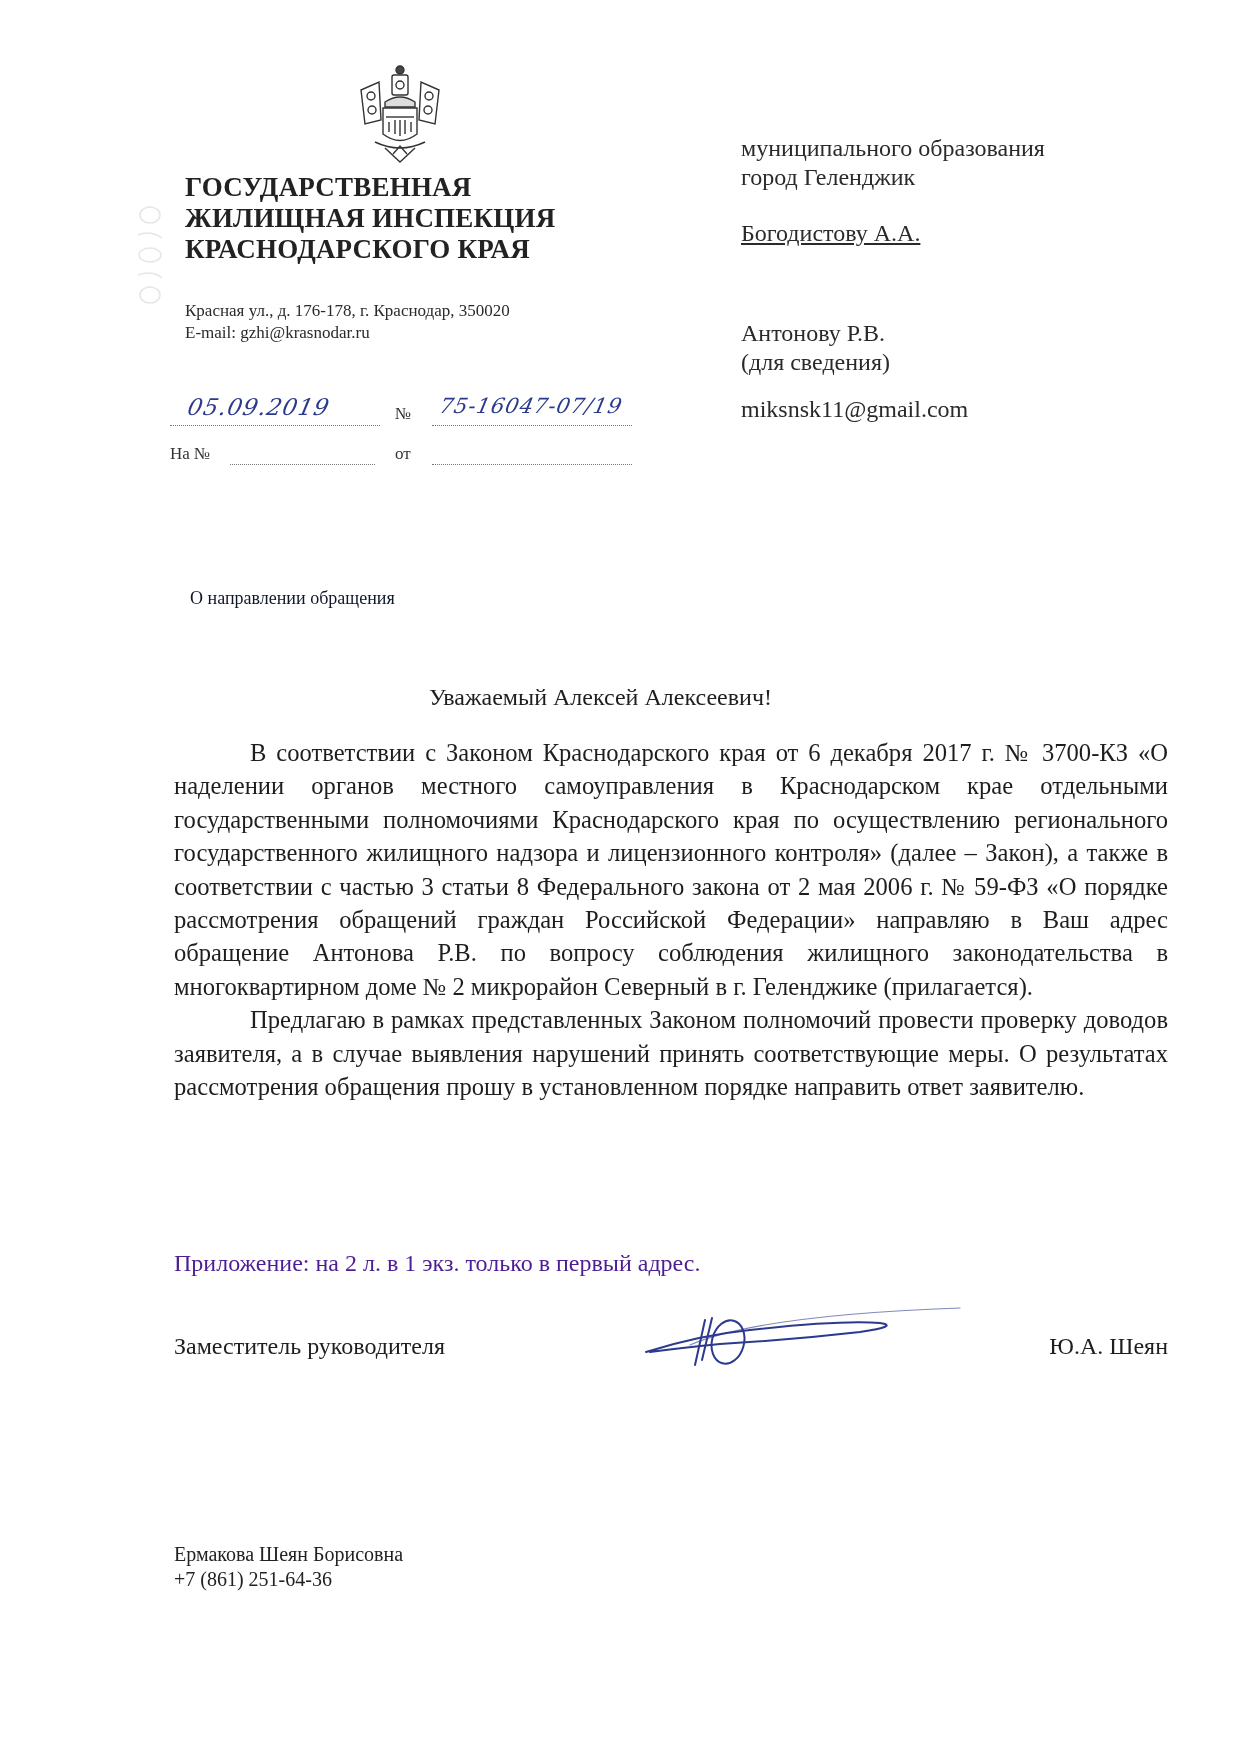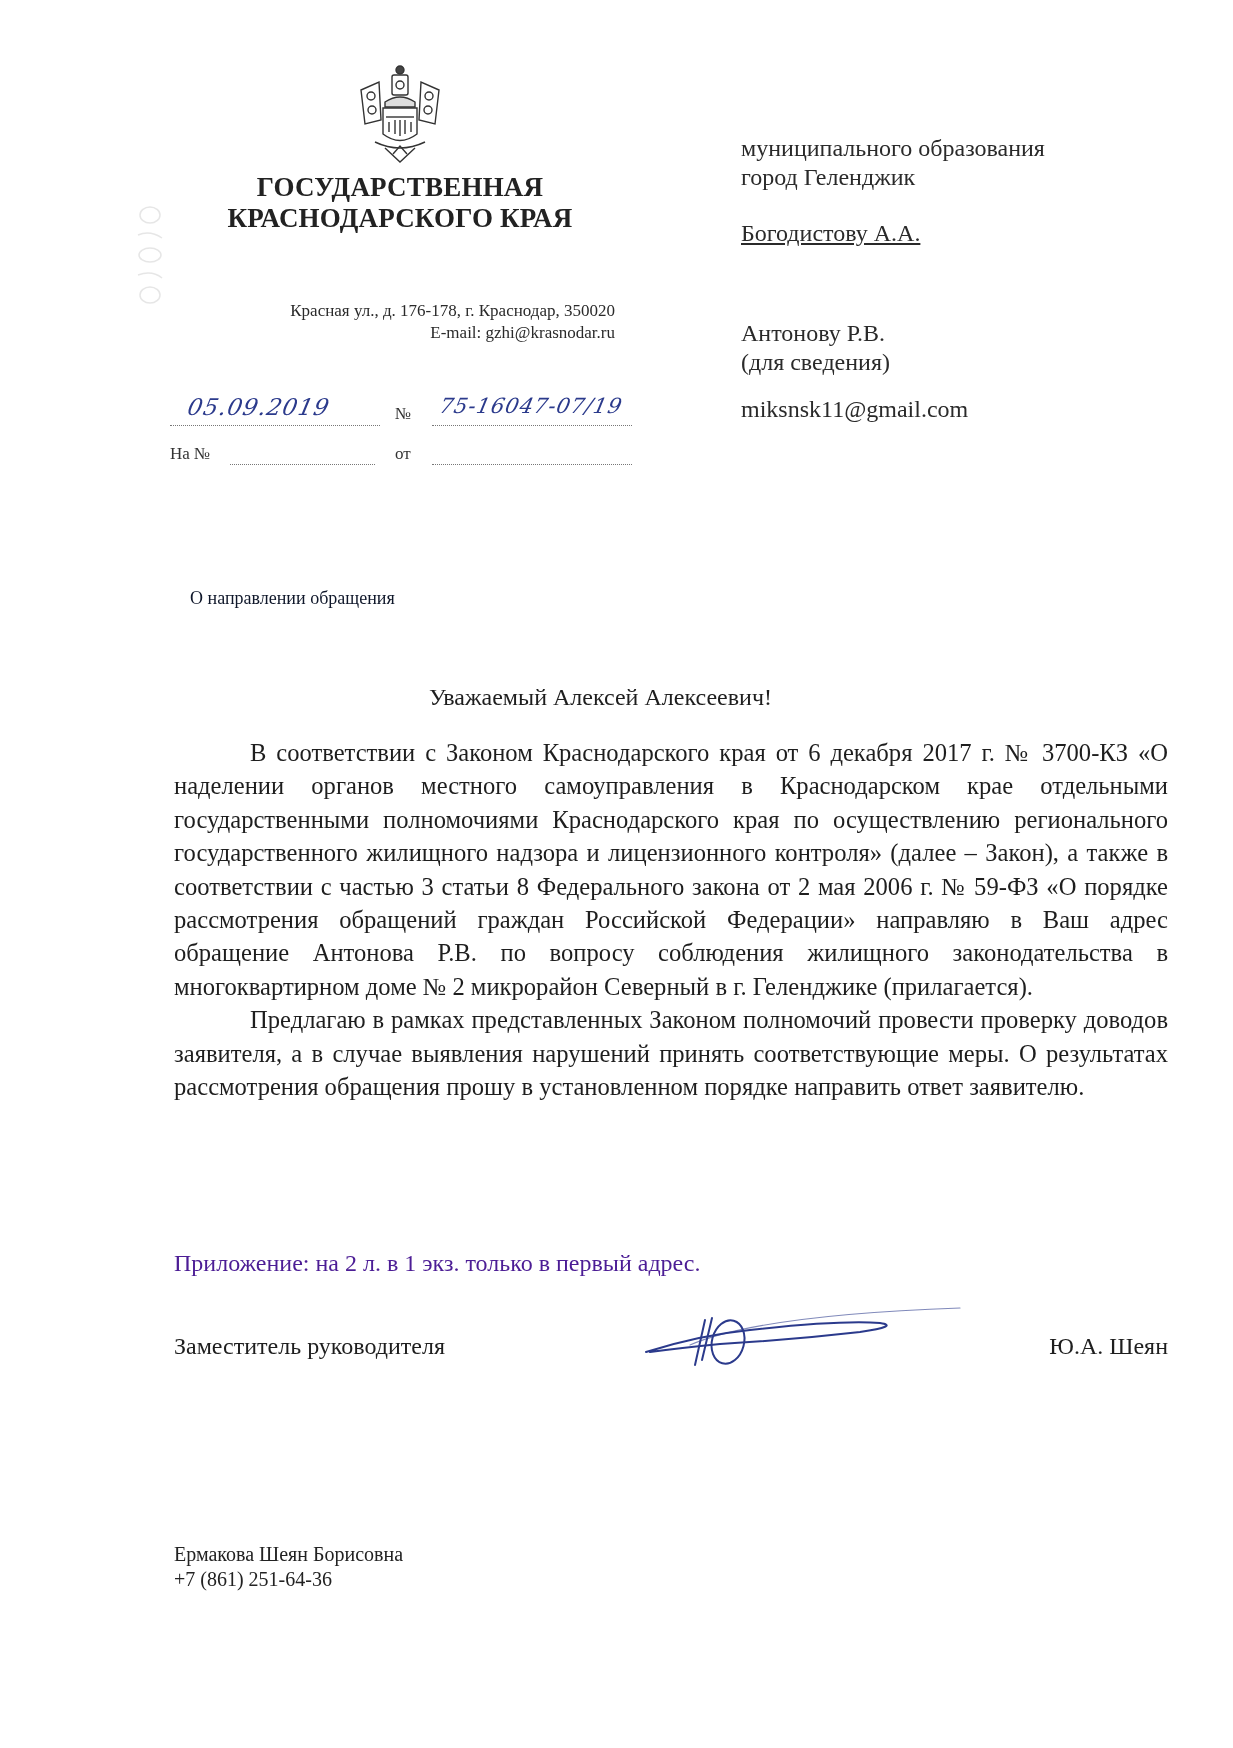--- a/index.html
+++ b/index.html
@@ -1,22 +1,22 @@
 <!DOCTYPE html>
 <html><head>
   <meta charset="utf-8">
   <style>
     html, body { margin: 0; padding: 0; background: #ffffff; }
     body { width: 1233px; height: 1748px; position: relative; overflow: hidden; color: #1a1a1a;
            font-family: "Liberation Serif", "DejaVu Serif", serif; }
     .abs { position: absolute; }
     .emblem { left: 355px; top: 62px; width: 90px; height: 105px; }
-    .org-name { left: 185px; top: 172px; width: 430px; text-align: center; font-weight: bold;
+    .org-name { left: 185px; top: 172px; width: 430px; text-align: left; font-weight: bold;
                 font-size: 27px; line-height: 31px; color: #222; letter-spacing: 0.2px; }
-    .org-contacts { left: 185px; top: 300px; width: 430px; text-align: right; font-size: 17px;
+    .org-contacts { left: 185px; top: 300px; width: 430px; text-align: left; font-size: 17px;
                     line-height: 22px; color: #2a2a2a; }
     .reg-line { position: absolute; border-bottom: 1px dotted #777; }
     .handwritten { position: absolute; font-family: "DejaVu Serif", serif; font-style: italic;
                    color: #2b3a8c; font-size: 23px; transform: skewX(-12deg); letter-spacing: 1px; }
     .label-sm { position: absolute; font-size: 17px; color: #333; }
     .recipient { left: 741px; top: 134px; width: 420px; font-size: 24px; line-height: 29px; color: #2a2a2a; }
     .recipient .u { text-decoration: underline; }
     .subject { left: 190px; top: 588px; font-size: 18px; color: #0f172a; }
     .greeting { left: 0; top: 684px; width: 1201px; text-align: center; font-size: 24px; color: #1e1e1e; }
     .body-text { left: 174px; top: 736px; width: 994px; font-size: 24.6px; line-height: 33.4px;
@@ -59,20 +59,21 @@
     <circle cx="74" cy="34" r="4"></circle>
       <circle cx="73" cy="48" r="4"></circle>
     <path d="M20 80 Q45 92 70 80"></path>
     <path d="M30 86 L45 100 L60 86"></path>
     <path d="M38 92 L45 84 L52 92"></path>
   </g>
 </svg>
 
 <div class="abs org-name">
   <div>ГОСУДАРСТВЕННАЯ</div>
+  <div>ЖИЛИЩНАЯ ИНСПЕКЦИЯ</div>
   <div>КРАСНОДАРСКОГО КРАЯ</div>
 </div>
 
 <div class="abs org-contacts">
   <div>Красная ул., д. 176-178, г. Краснодар, 350020</div>
   <div>E-mail: gzhi@krasnodar.ru</div>
 </div>
 
 <div class="abs" style="left:170px; top:392px; width:470px; height:90px;">
   <div class="reg-line" style="left:0; top:33px; width:210px;"></div>

